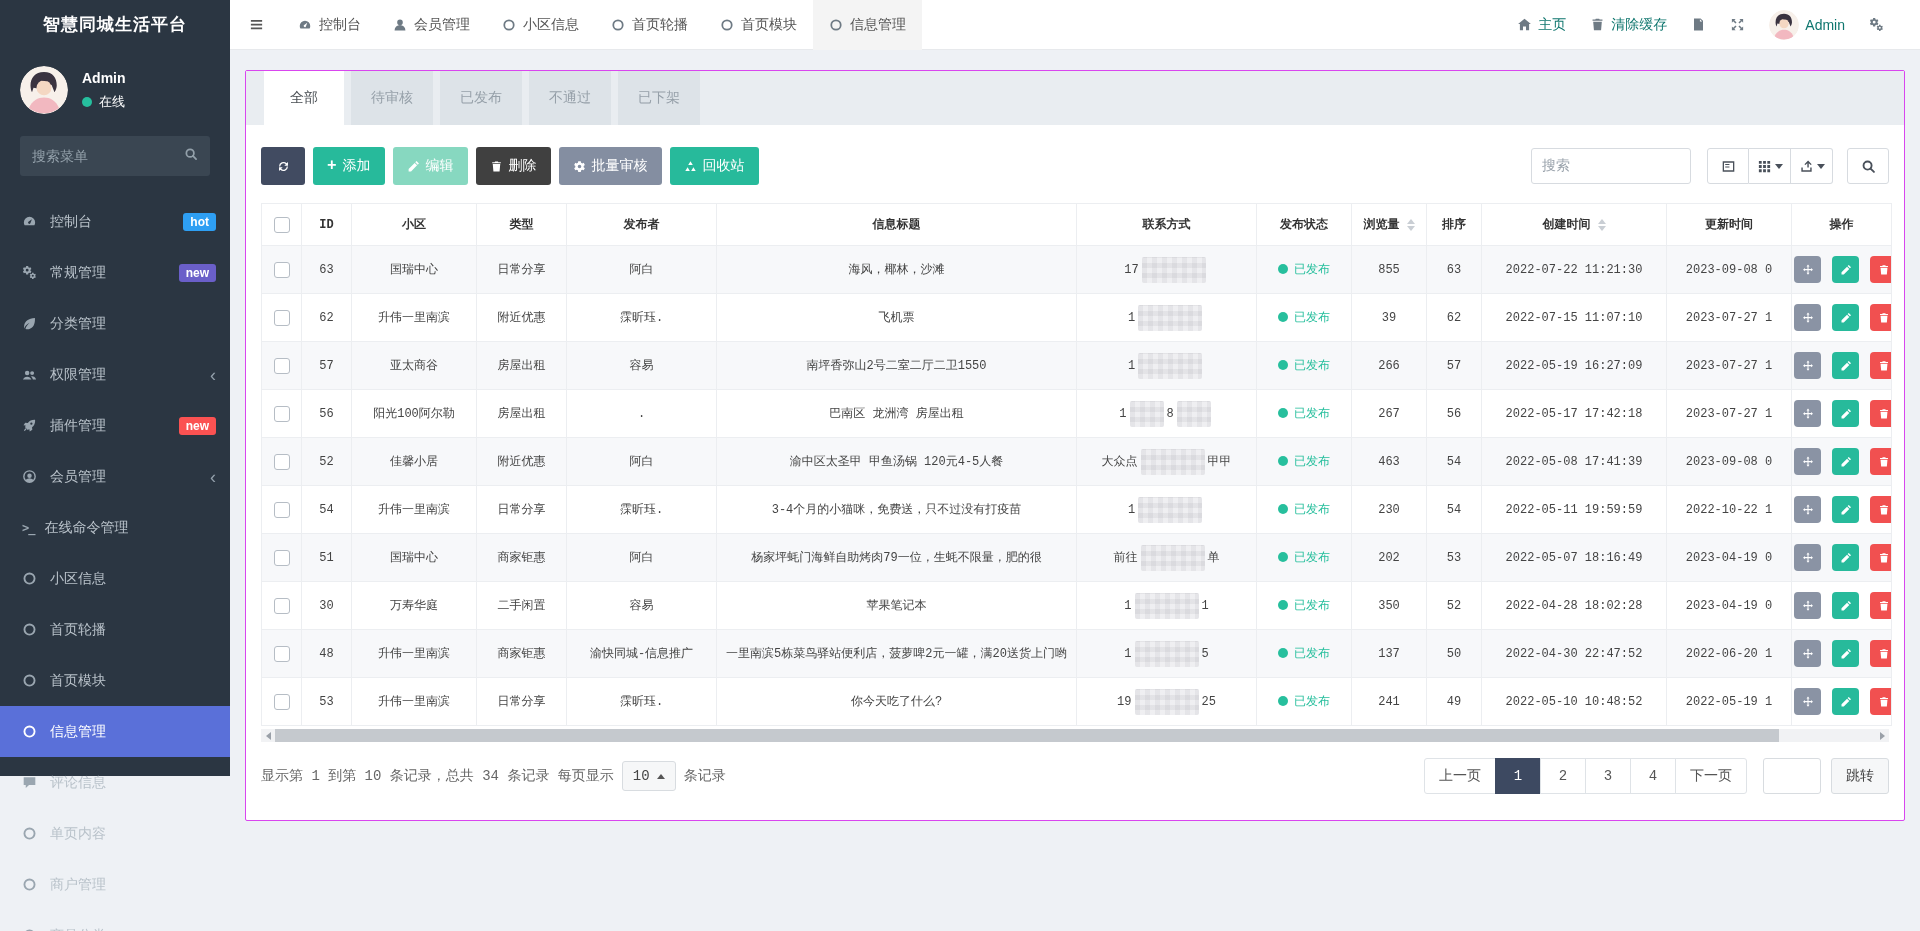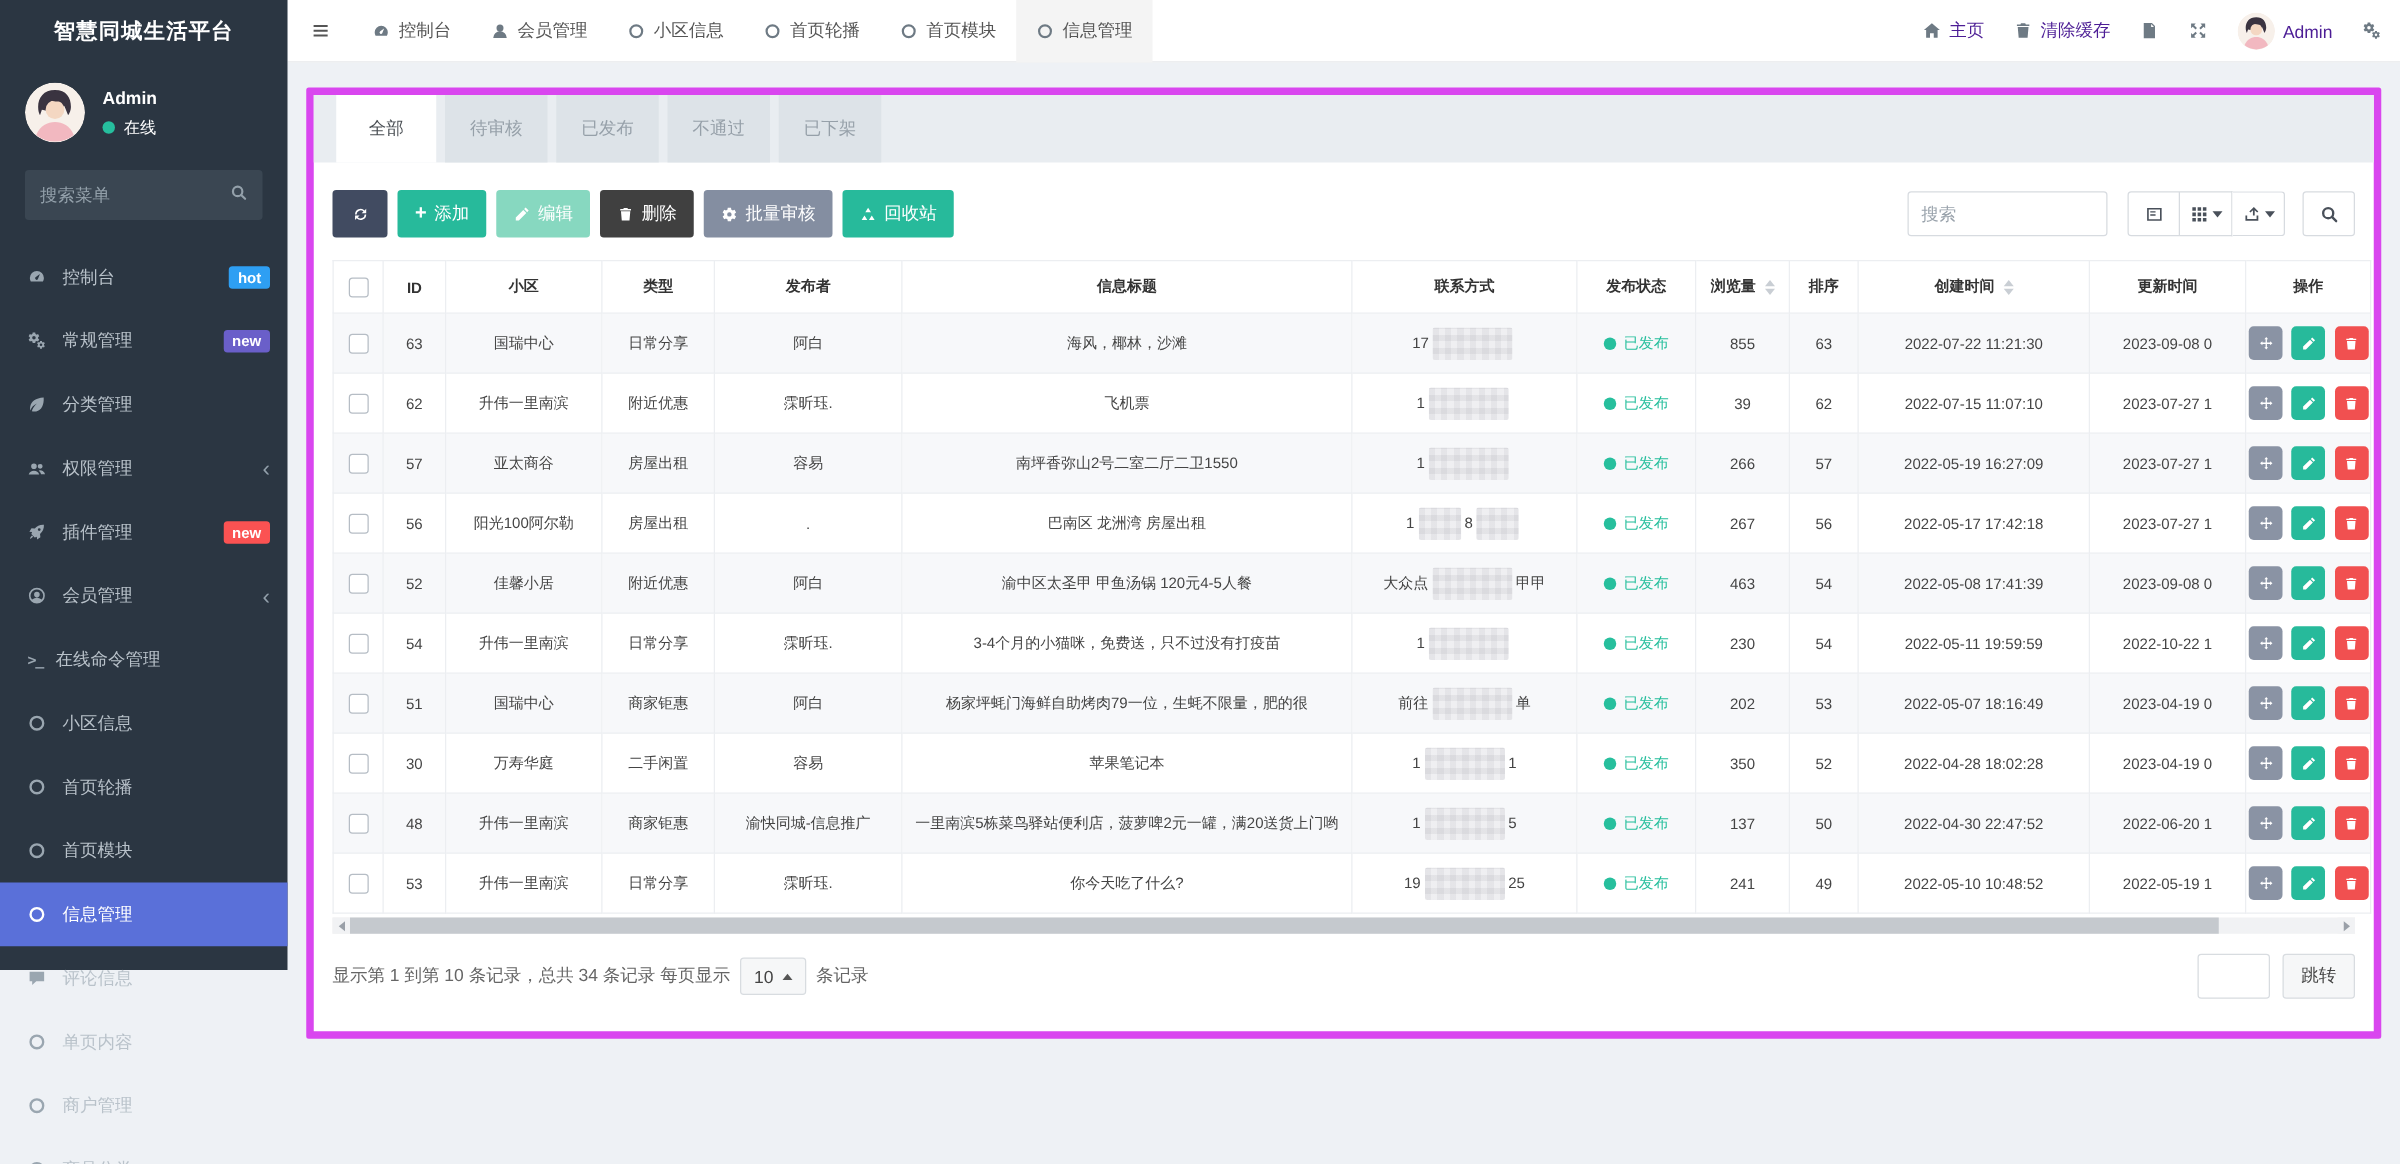--- a/index.html
+++ b/index.html
@@ -30,28 +30,28 @@
   .chevron { margin-left:auto; color:#93a0ab; font-size:18px; line-height:1; }
   .term-ic { font-family:"DejaVu Sans Mono",monospace; font-size:12px; font-weight:bold; color:#9aa6b0; margin-right:10px; letter-spacing:-1px; }
 
   
   .topnav { position:absolute; left:230px; top:0; right:0; height:50px; background:#fff; border-bottom:1px solid #e7e9ec;
     display:flex; align-items:center; }
   .hamburger { width:52px; height:50px; display:flex; align-items:center; justify-content:center; color:#555; cursor:pointer; }
   .nav-tab { height:50px; display:flex; align-items:center; padding:0 16px; font-size:14px; color:#555; cursor:pointer; }
   .nav-tab .ic { width:14px; height:14px; color:#6e7a84; margin-right:7px; }
   .nav-tab.active { background:#f4f4f4; }
-  .nav-right { margin-left:auto; display:flex; align-items:center; gap:24px; padding-right:15px; font-size:14px; color:#4c1d95; }
+  .nav-right { margin-left:auto; display:flex; align-items:center; gap:24px; padding-right:36px; font-size:14px; color:#0f766e; }
   .nav-right .item { display:flex; align-items:center; gap:6px; cursor:pointer; }
   .nav-right .ic { color:#6e7a84; }
   .nav-avatar { width:30px; height:30px; border-radius:50%; overflow:hidden; }
 
   
   .content { position:absolute; left:230px; top:50px; right:0; bottom:0; }
-  .card { margin:20px 15px 0; background:#fff; border:6px solid #d946ef; border-radius:2px; }
+  .card { margin:20px 15px 0; background:#fff; border:1px solid #d946ef; border-radius:2px;font-family:Liberation Mono, monospace; }
   .tab-strip { background:#e9edf1; height:54px; display:flex; align-items:stretch; padding-left:18px; }
   .ftab { min-width:80px; padding:0 20px; display:flex; align-items:center; justify-content:center;
     background:#dde3e8; color:#96a0a9; font-size:14px; margin-right:7px; cursor:pointer; }
   .ftab.active { background:#fff; color:#4a4f54; }
   .card-body { padding:0 15px; }
 
   
   .toolbar { display:flex; align-items:center; margin:22px 0 18px; }
   .btn { height:38px; border:none; border-radius:3px; color:#fff; font-size:14px; padding:0 14px;
     display:flex; align-items:center; gap:6px; margin-right:8px; cursor:pointer; font-family:inherit; }
@@ -894,19 +894,27 @@
       <div class="footer-row">
         <div class="summary">
           <span>显示第 1 到第 10 条记录，总共 34 条记录 每页显示</span>
           <span class="pagesize">
             <span>10</span>
             <span class="caret-up"></span>
           </span>
           <span>条记录</span>
         </div>
         <div class="pager-zone">
+          <div class="pager" id="pager">
+              <a class="page-item">上一页</a>
+              <a class="page-item active">1</a>
+              <a class="page-item">2</a>
+              <a class="page-item">3</a>
+              <a class="page-item">4</a>
+              <a class="page-item">下一页</a>
+            </div>
           <input class="jump-input" style="">
           <button class="jump-btn">跳转</button>
         </div>
       </div>
     </div>
   </div>
 </div>
 
 </body></html>

